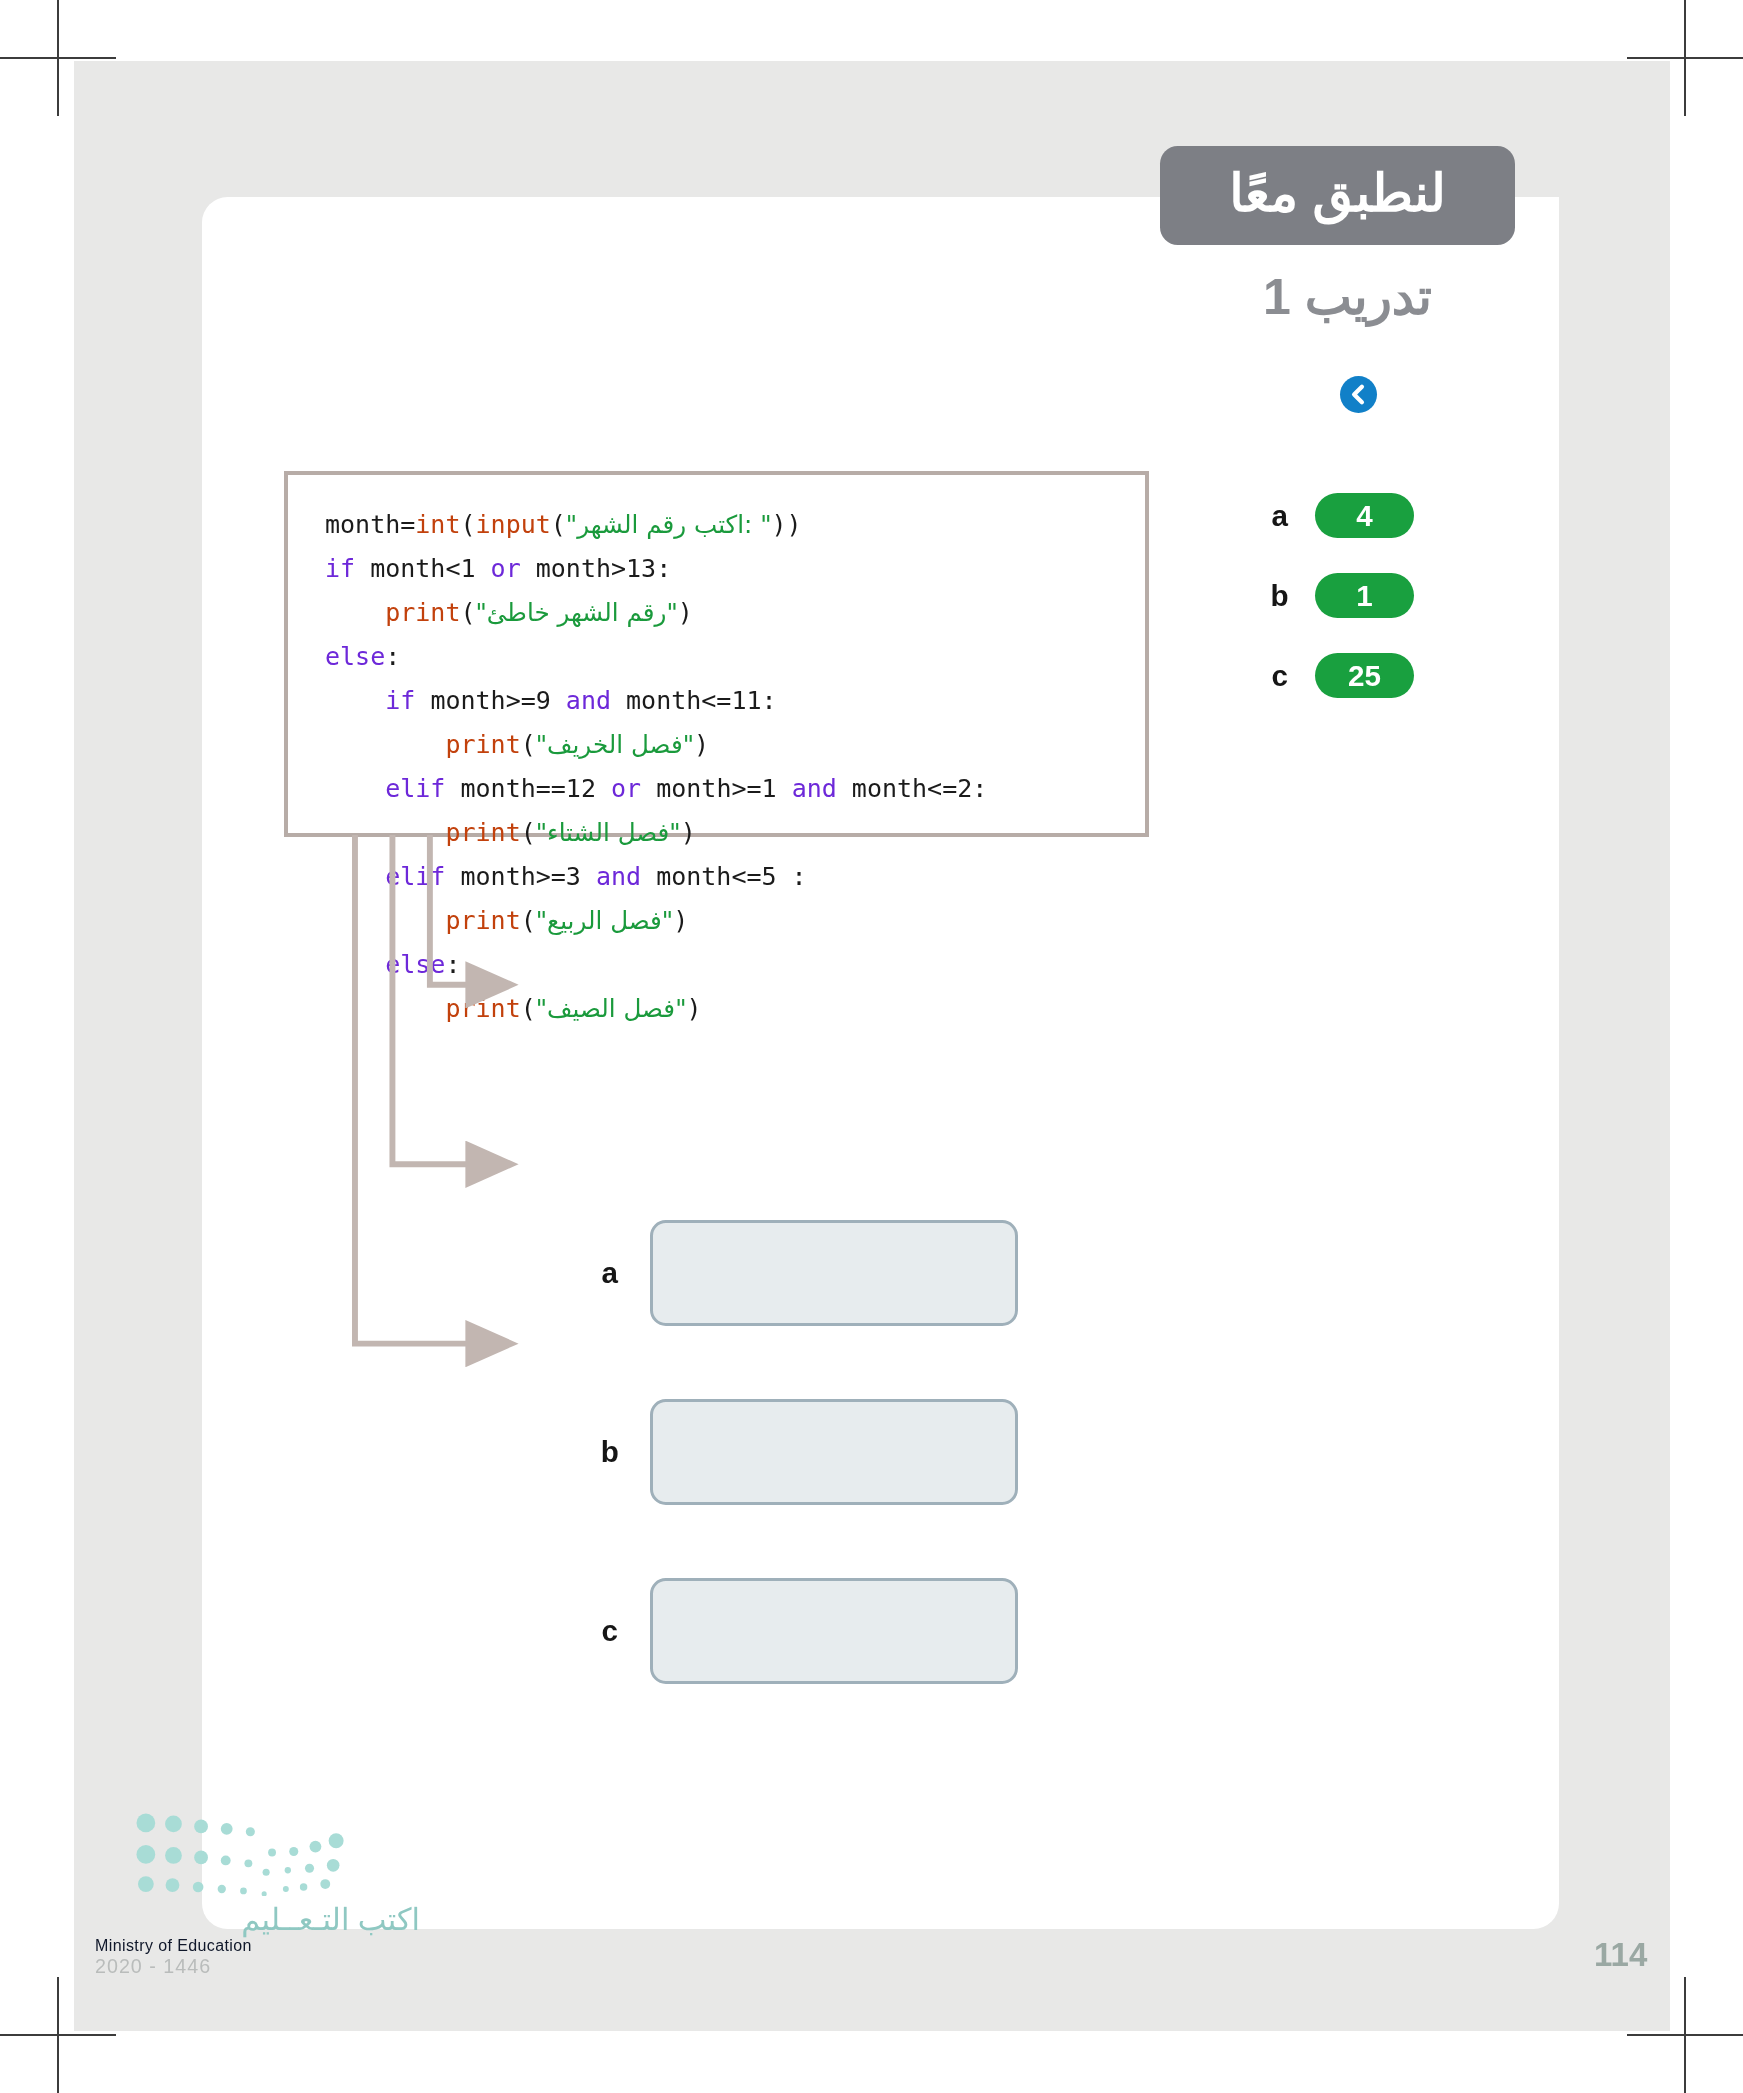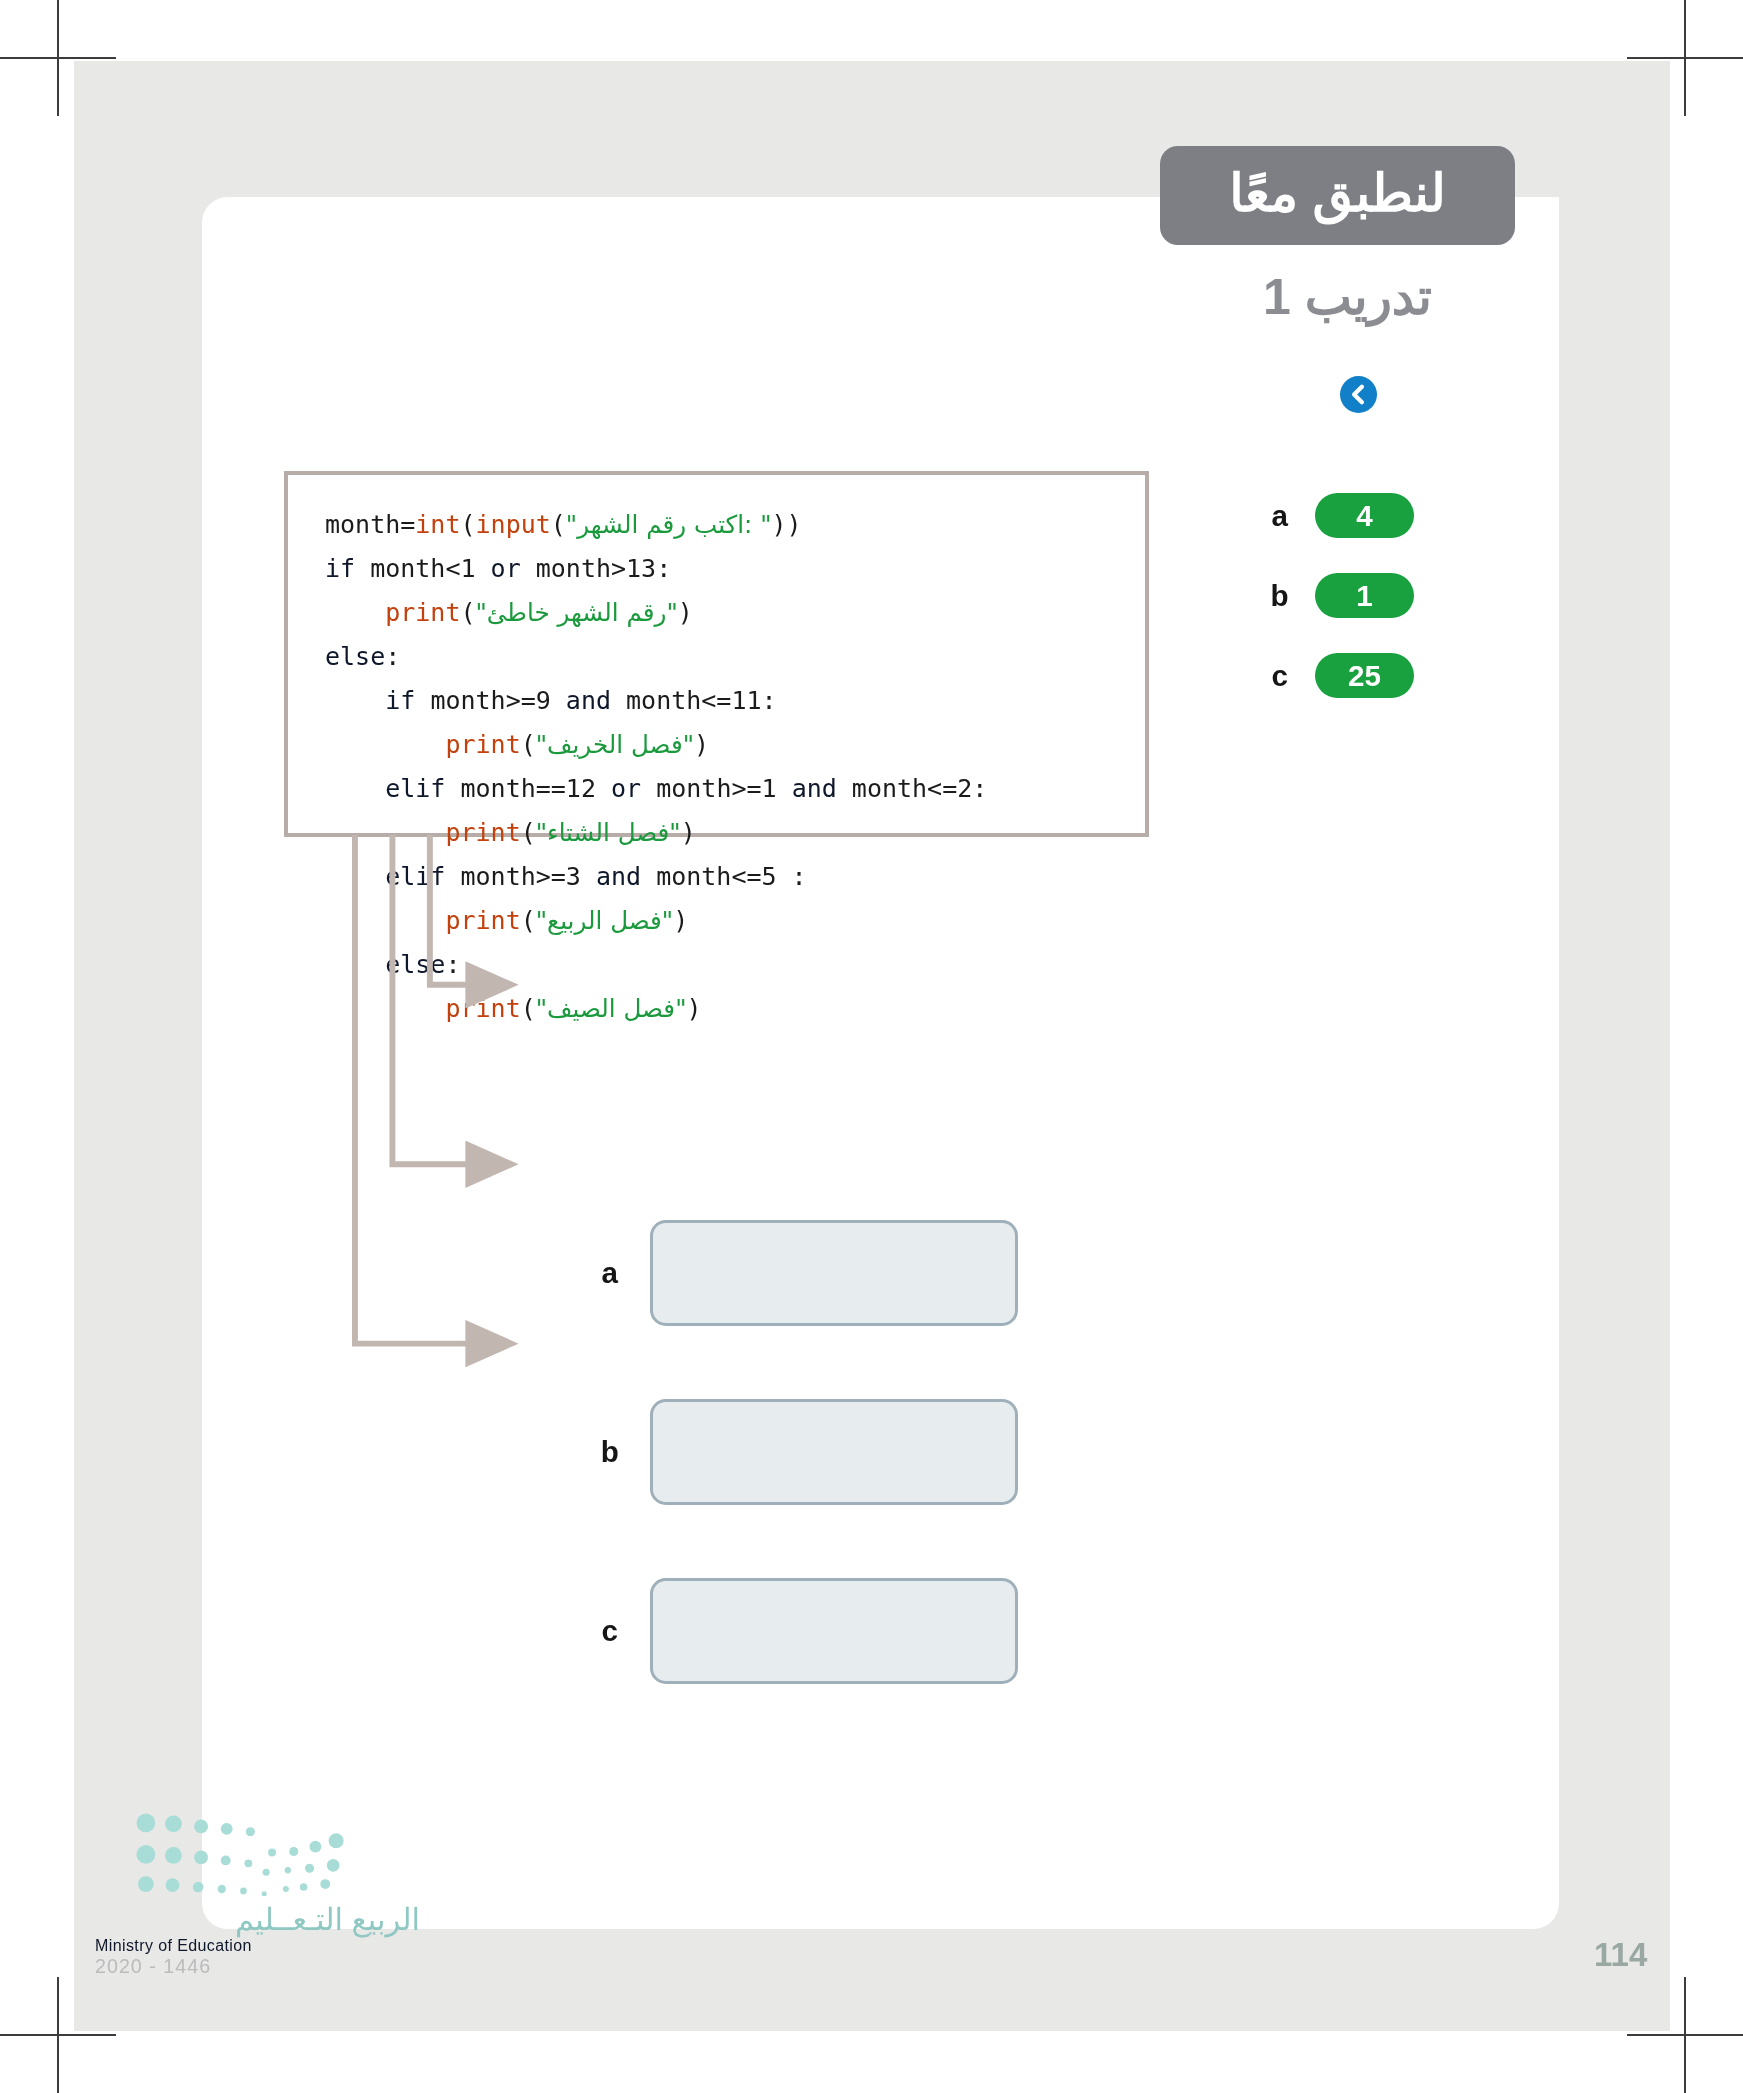--- a/index.html
+++ b/index.html
@@ -134,21 +134,21 @@
     padding: 27.6px 0 0 37px;
     font-family: "DejaVu Sans Mono", monospace;
     font-size: 25px;
     line-height: 44px;
     white-space: pre;
     color: #1b1b1b;
     direction: ltr;
     unicode-bidi: plaintext;
   }
   .cl { white-space: pre; direction: ltr; unicode-bidi: plaintext; }
-  .kw  { color: #0f172a; }
+  .kw  { color: #6d28d9; }
   .bi  { color: #c2410c; }
   .str { color: #1a9a3c; font-family: "DejaVu Sans", sans-serif; font-size: 24.6px; }
 
   
   #values-list {
     position: absolute;
     right: 182px;
     top: 493px;
     display: flex;
     flex-direction: column;
@@ -357,21 +357,21 @@
         <circle cx="152" cy="79" r="3"></circle>
         <circle cx="176" cy="58" r="4.6"></circle>
           <circle cx="182" cy="36" r="6"></circle>
         <circle cx="170" cy="77" r="3.8"></circle>
         <circle cx="200" cy="55" r="6.4"></circle>
           <circle cx="203" cy="30" r="7.6"></circle>
         <circle cx="192" cy="74" r="5"></circle>
         <circle cx="202" cy="15" r="0"></circle>
       </g>
     </svg>
-    <div id="logo-ar">الربيع التـعــليم</div>
+    <div id="logo-ar">اكتب التـعــليم</div>
     <div id="logo-en">Ministry of Education</div>
     <div id="logo-year">2020 - 1446</div>
   </div>
 
   <div id="page-number">114</div>
 
 </div>
 
 
 </body></html>

